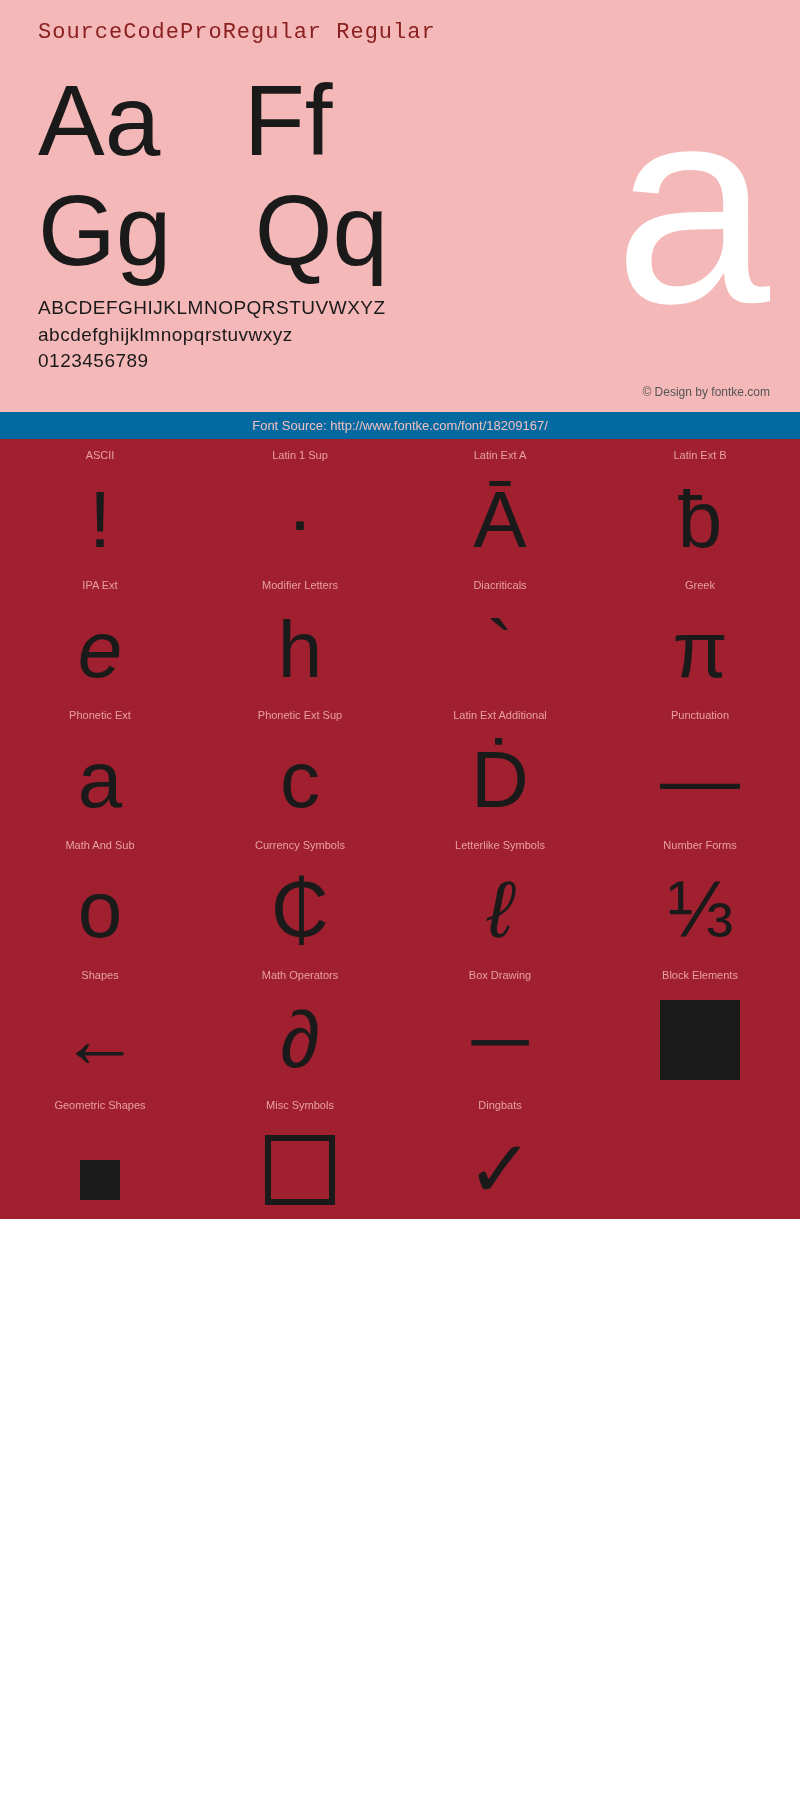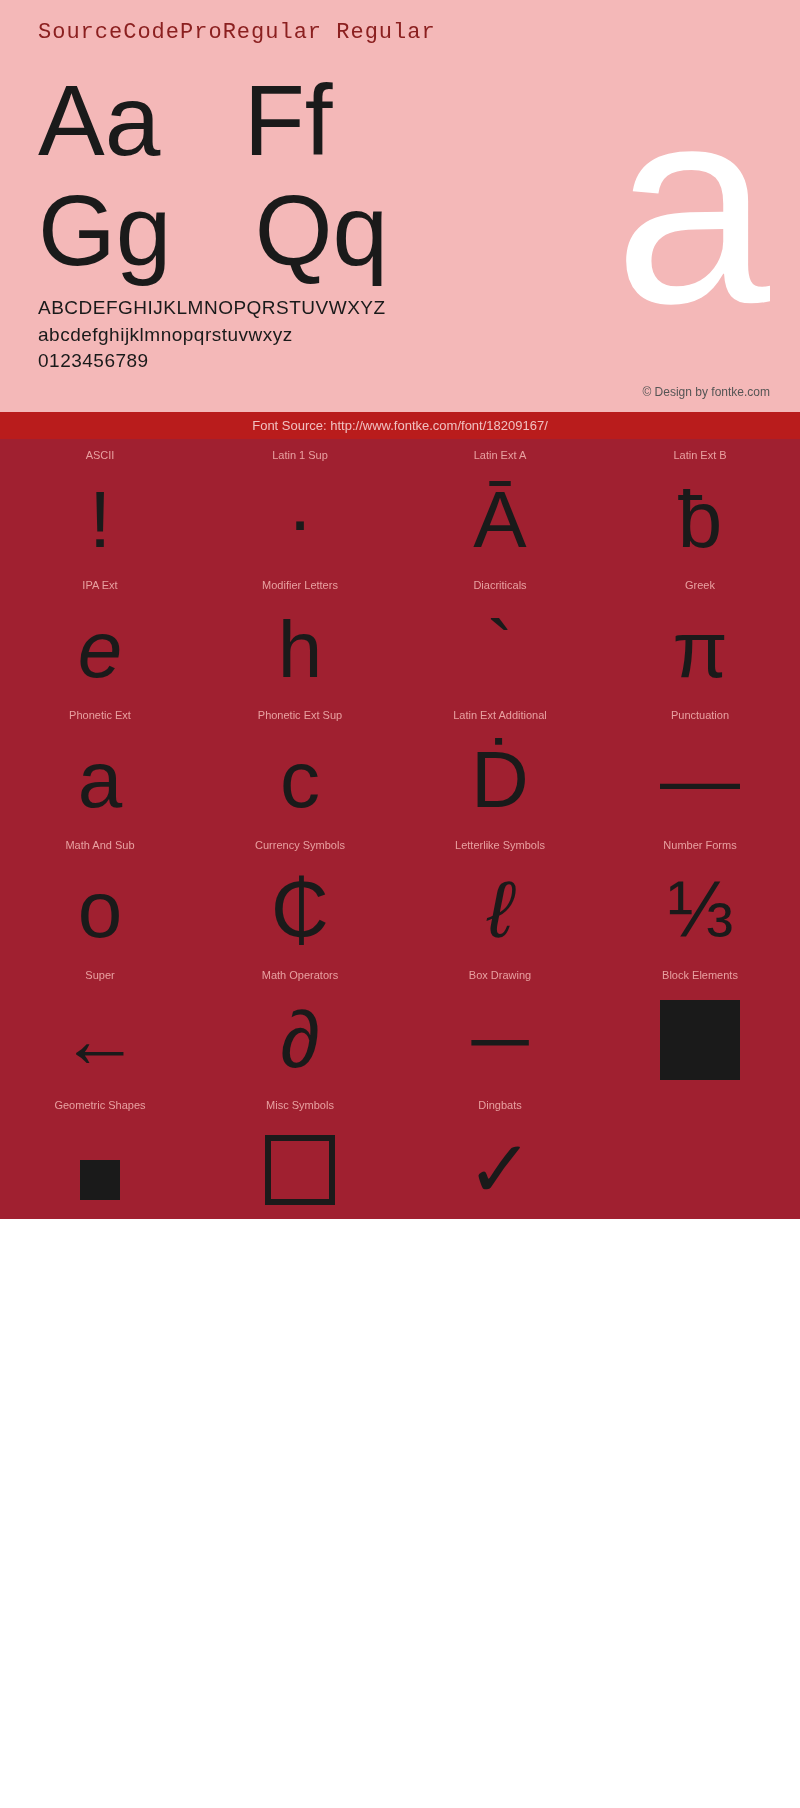--- a/index.html
+++ b/index.html
@@ -62,21 +62,21 @@
     .copyright-line {
       text-align: right;
       font-size: 12px;
       color: #555;
       font-family: Arial, sans-serif;
       padding-top: 5px;
       padding-bottom: 3px;
     }
 
     .source-bar {
-      background-color: #b91c1c;
+      background-color: #0369a1;
       color: #f0c0c0;
       text-align: center;
       font-size: 13px;
       font-family: Arial, sans-serif;
       padding: 6px 10px;
     }
 
     .grid-section {
       background-color: #a02030;
     }
@@ -234,21 +234,21 @@
       <span class="cell-glyph" style="font-style:italic;">ℓ</span>
     </div>
     <div class="grid-cell">
       <span class="cell-label">Number Forms</span>
       <span class="cell-glyph">⅓</span>
     </div>
   </div>
 
   <div class="grid-row">
     <div class="grid-cell">
-      <span class="cell-label">Super</span>
+      <span class="cell-label">Shapes</span>
       <span class="cell-glyph">←</span>
     </div>
     <div class="grid-cell">
       <span class="cell-label">Math Operators</span>
       <span class="cell-glyph">∂</span>
     </div>
     <div class="grid-cell">
       <span class="cell-label">Box Drawing</span>
       <span class="cell-glyph">─</span>
     </div>

